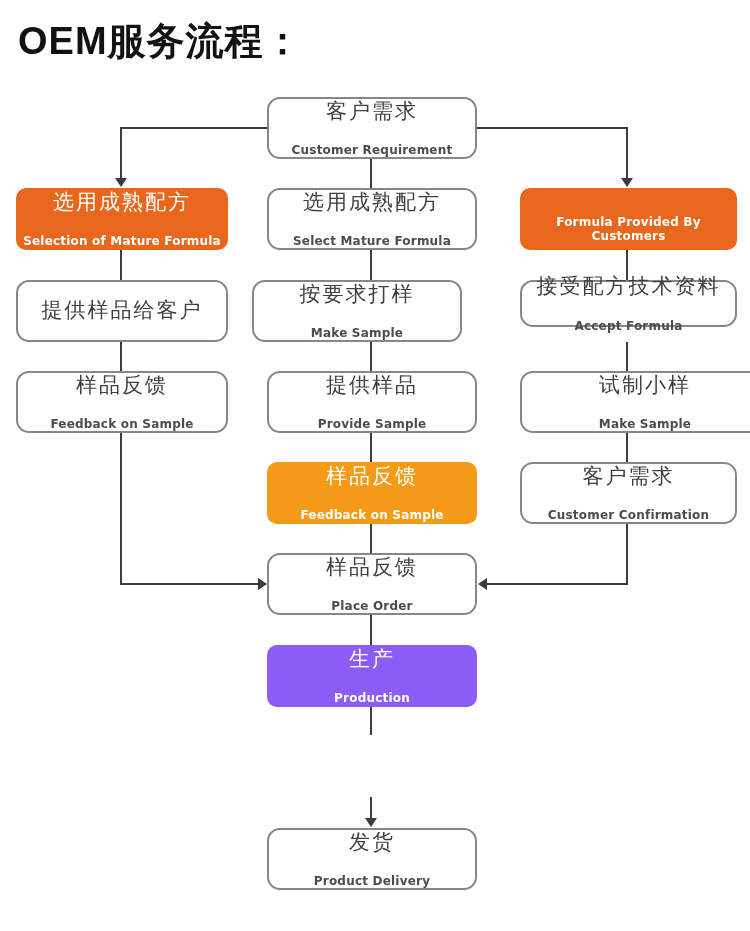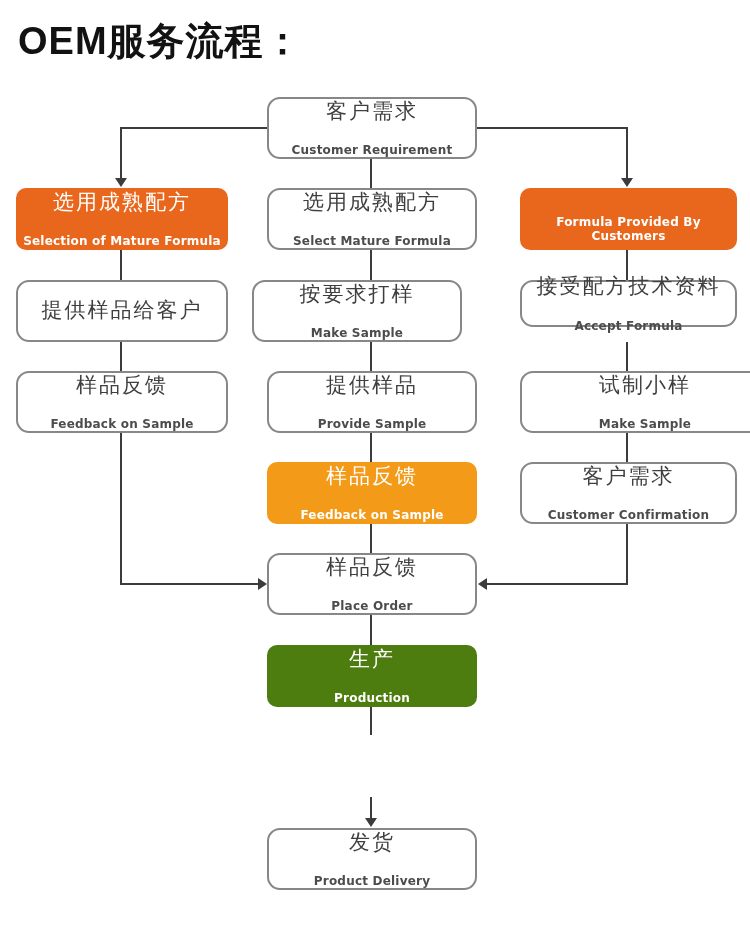--- a/index.html
+++ b/index.html
@@ -8,21 +8,21 @@
   .title{position:absolute;left:18px;top:16px;font-size:38px;font-weight:900;
          color:#121212;letter-spacing:1px;
          font-family:"Liberation Sans","DejaVu Sans",sans-serif;}
   .node{position:absolute;display:flex;flex-direction:column;align-items:center;
         justify-content:center;border-radius:13px;box-sizing:border-box;text-align:center;}
   .node.white{background:#ffffff;border:2px solid #878787;}
   .node .zh{font-size:21px;color:#3f3f3f;letter-spacing:2px;line-height:1.2;}
   .node .en{font-size:12px;font-weight:700;color:#4c4c4c;margin-top:19px;letter-spacing:.2px;}
   .node.orange{background:#E8671C;border-radius:10px;}
   .node.amber{background:#F39A18;border-radius:10px;}
-  .node.gray{background:#4d7c0f;border-radius:10px;}
+  .node.gray{background:#8b5cf6;border-radius:10px;}
   .node.orange .zh,.node.amber .zh,.node.gray .zh,
   .node.orange .en,.node.amber .en,.node.gray .en{color:#ffffff;}
   .line{position:absolute;background:#3c3c3c;}
   .arrow{position:absolute;width:0;height:0;}
   .arrow.down{border-left:6px solid transparent;border-right:6px solid transparent;border-top:9px solid #3c3c3c;}
   .arrow.right{border-top:6px solid transparent;border-bottom:6px solid transparent;border-left:9px solid #3c3c3c;}
   .arrow.left{border-top:6px solid transparent;border-bottom:6px solid transparent;border-right:9px solid #3c3c3c;}
 </style>
 </head>
 <body>

